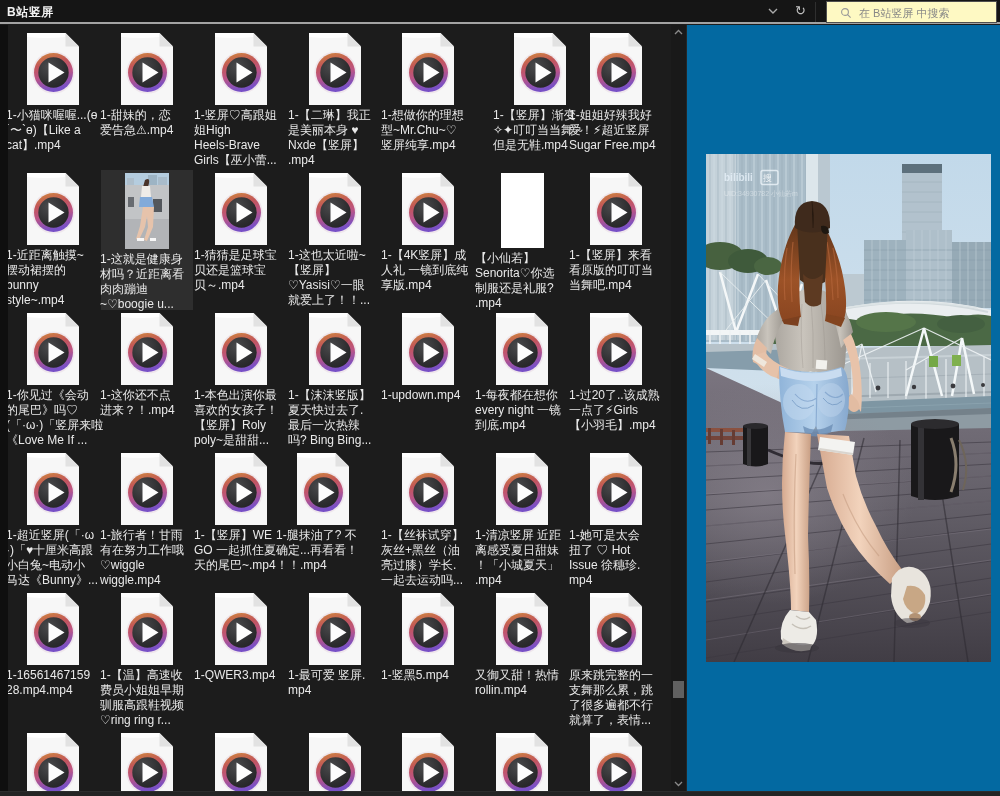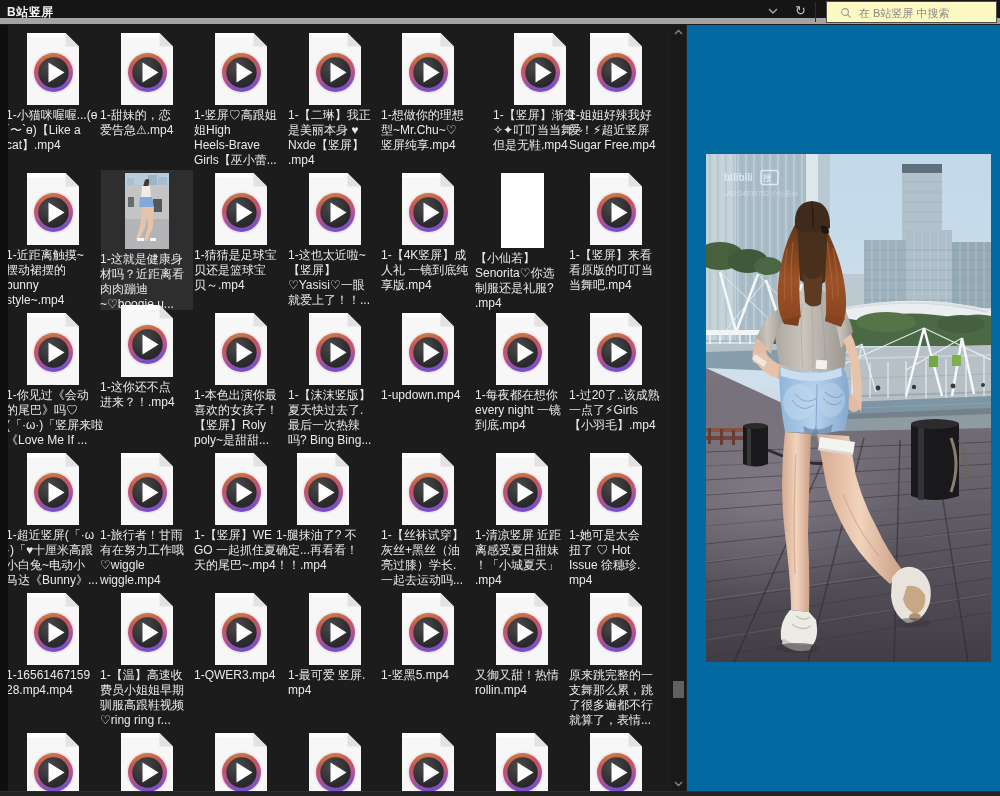--- a/index.html
+++ b/index.html
@@ -1,18 +1,18 @@
 <!DOCTYPE html>
 <html><head><meta charset="utf-8">
 <style>
 *{margin:0;padding:0;box-sizing:border-box}
 html,body{width:1000px;height:796px;overflow:hidden;background:#1c1c1c;
 font-family:"Liberation Sans",sans-serif}
 #topbar{position:absolute;left:0;top:0;width:1000px;height:24px;background:#151515;
-border-bottom:6px solid #a3a3a3;z-index:30}
+border-bottom:2px solid #a3a3a3;z-index:30}
 #title{position:absolute;left:7px;top:4px;font-size:12px;font-weight:bold;color:#f2f2f2;letter-spacing:.5px}
 #chev{position:absolute;left:766px;top:4px;width:14px;height:14px;color:#aaa;font-size:11px}
 #refr{position:absolute;left:795px;top:3px;color:#c0c0c0;font-size:13px}
 #sbox{position:absolute;left:826px;top:1px;width:171px;height:22px;background:#fef9c3;
 border:1px solid #4f4f4f}
 #sbox .ph{position:absolute;left:32px;top:4px;font-size:11px;color:#878787}
 #leftstrip{position:absolute;left:0;top:25px;width:8px;height:771px;background:#0f0f0f}
 #content{position:absolute;left:8px;top:25px;width:663px;height:766px;background:#1c1c1c;overflow:hidden}
 .it{position:absolute;width:94px;}
 .ic{display:block;margin:0 auto}
@@ -231,21 +231,21 @@
       <svg class="ic" width="52" height="72" viewBox="0 0 52 72">
         <use href="#doc"></use>
       </svg>
       <div class="nm">
         <div>1-你见过《会动</div>
         <div>的尾巴》吗♡</div>
         <div>(「·ω·)「竖屏来啦</div>
         <div>《Love Me If ...</div>
       </div>
     </div>
-<div class="it" style="left:92px;top:280px">
+<div class="it" style="left:92px;top:288px">
       <svg class="ic" width="52" height="72" viewBox="0 0 52 72">
         <use href="#doc"></use>
       </svg>
       <div class="nm">
         <div>1-这你还不点</div>
         <div>进来？！.mp4</div>
       </div>
     </div>
 <div class="it" style="left:186px;top:288px">
       <svg class="ic" width="52" height="72" viewBox="0 0 52 72">

